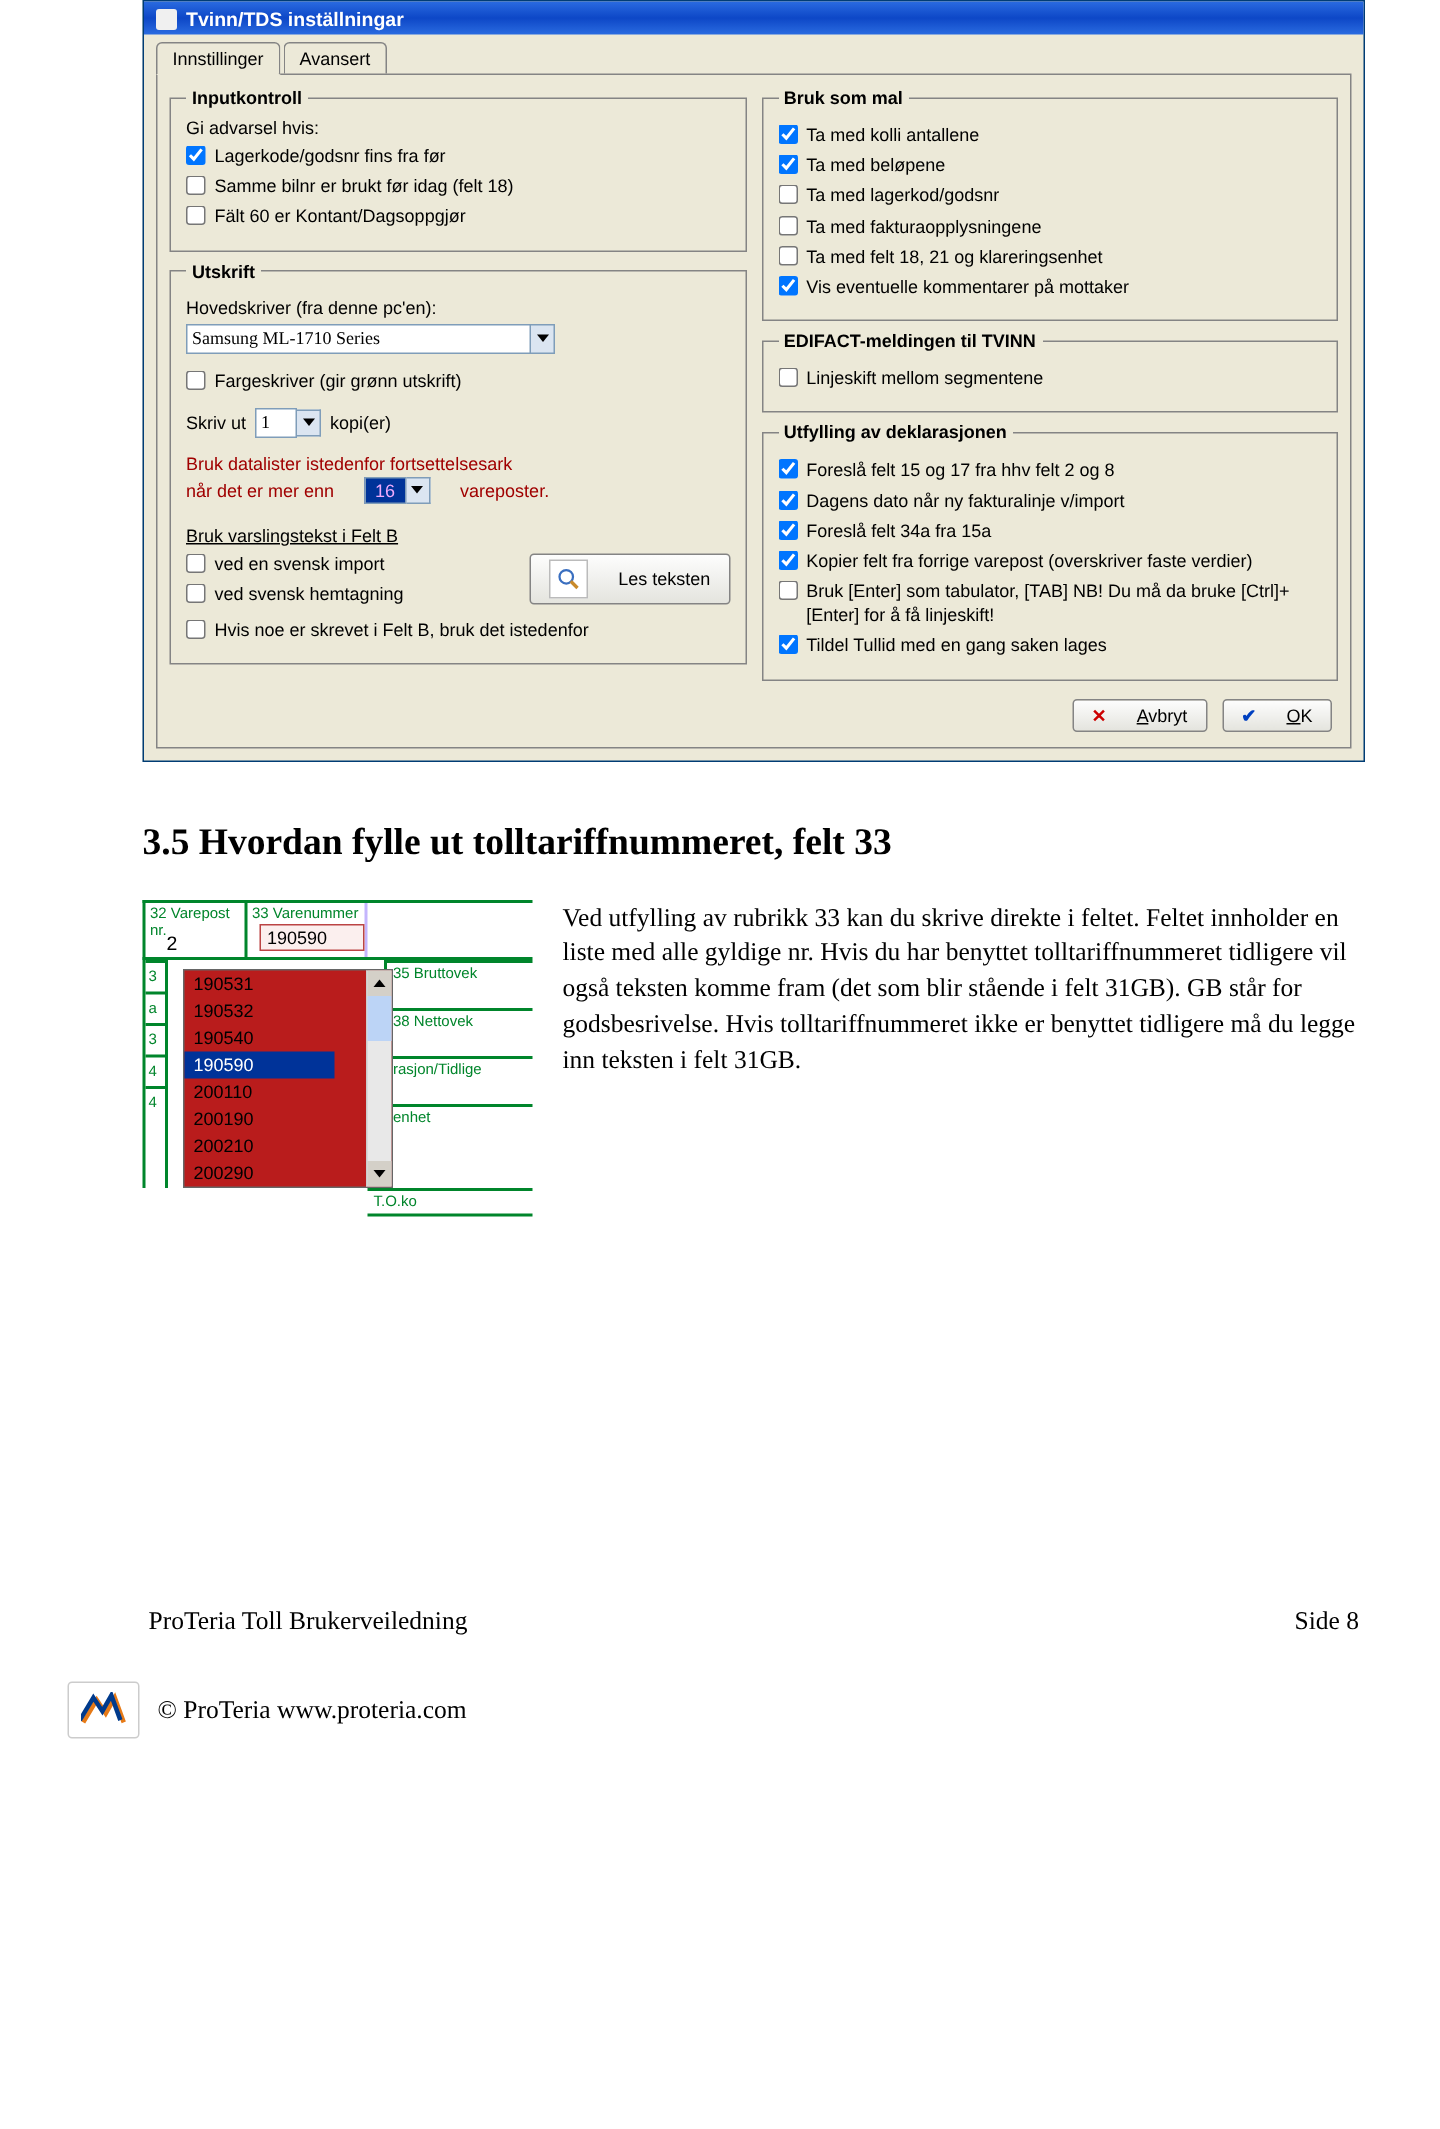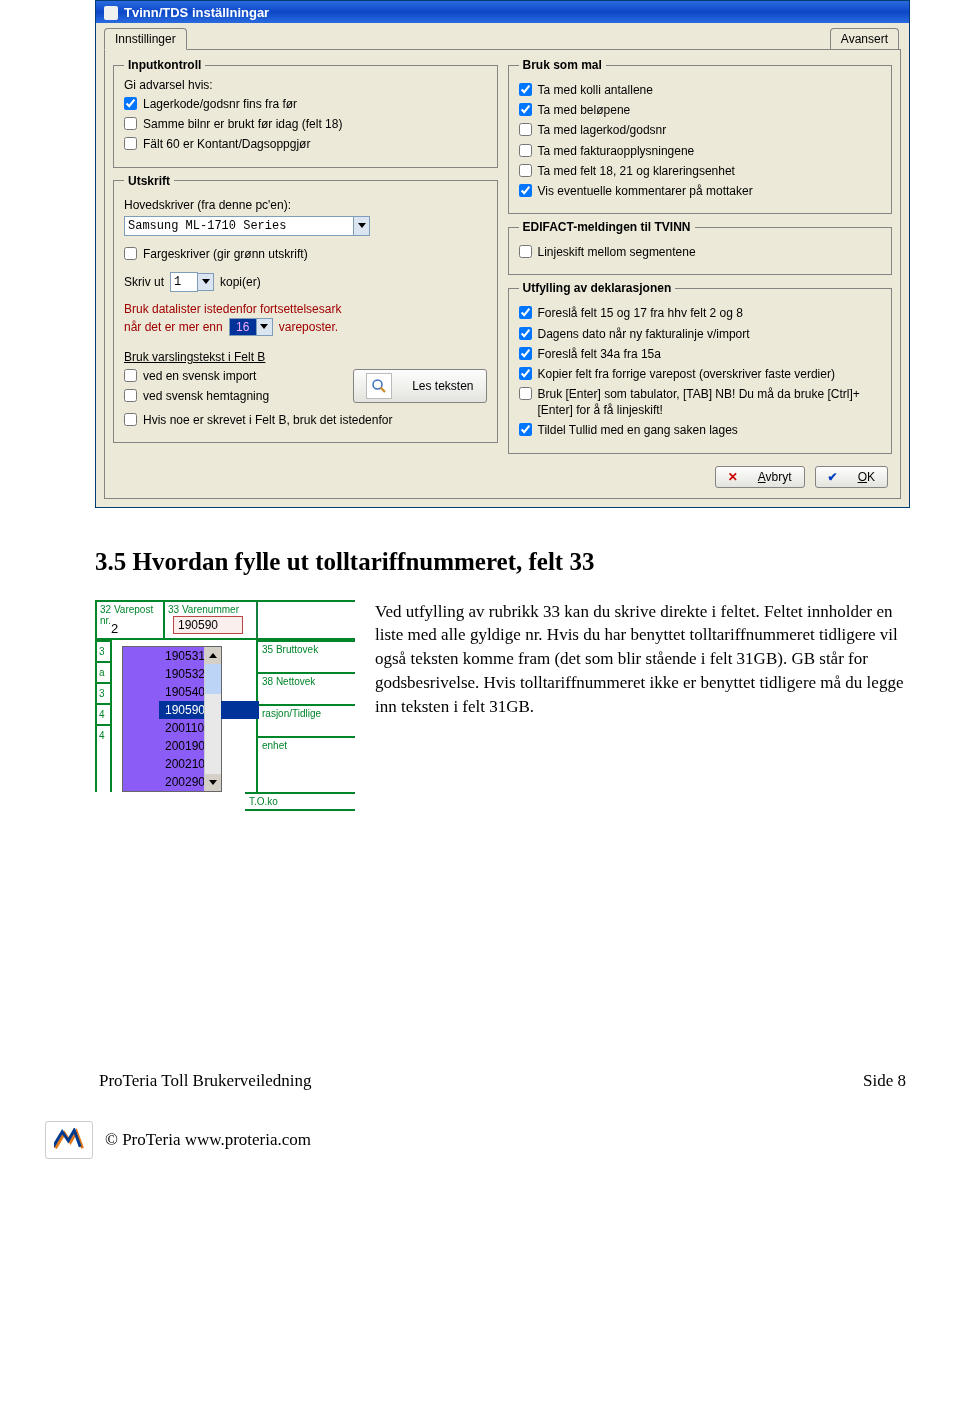--- a/index.html
+++ b/index.html
@@ -37,21 +37,20 @@
     background: #f0f0f0;
     border-radius: 2px;
   }
   .dialog-body {
     padding: 4px 8px 8px 8px;
   }
   .tabs {
     display: flex;
     gap: 0;
     margin-bottom: 0;
-    justify-content: space-between;
   }
   .tab {
     padding: 3px 10px;
     border: 1px solid #848484;
     border-bottom: none;
     background: #ece9d8;
     margin-right: 2px;
     border-radius: 4px 4px 0 0;
     position: relative;
     top: 1px;
@@ -94,21 +93,21 @@
     margin: 1px 0 0 0;
     width: 13px;
     height: 13px;
     flex: 0 0 13px;
   }
   .select, .num-input {
     border: 1px solid #7f9db9;
     background: #fff;
     height: 20px;
     padding: 1px 3px;
-    font-family: Liberation Mono, monospace;
+    font-family: Liberation Serif, serif;
     font-size: 12px;
   }
   .select { width: 230px; }
   .num-input { width: 28px; }
   .kopier-row {
     display: flex;
     align-items: center;
     gap: 6px;
     margin: 10px 0;
   }
@@ -207,22 +206,22 @@
     position: relative;
   }
   .form-top .cell1 .two {
     position: absolute;
     bottom: 2px;
     left: 14px;
     font-size: 13px;
     color: #000;
   }
   .form-top .cell2 {
-    width: 93px;
-    border-right: 2px solid #15803d;
+    width: 80px;
+    border-right: 2px solid #c4b5fd;
     padding: 2px 3px;
     position: relative;
   }
   .form-top .cell2 .pinkbox {
     position: absolute;
     top: 14px;
     left: 8px;
     width: 70px;
     height: 18px;
     border: 1px solid #b44;
@@ -251,24 +250,23 @@
     border-top: 2px solid #00852b;
     padding: 4px 2px;
   }
   .mid-row .listbox-wrap {
     width: 144px;
     padding-top: 6px;
     padding-left: 10px;
   }
   .listbox {
     border: 1px solid #666;
-    background: #8b5cf6;
-    width: 100px;
+    background: #b91c1c;
+    width: 140px;
     position: relative;
-    padding-left: 36px;
   }
   .listbox .items { width: 100px; }
   .listbox .item {
     padding: 2px 6px;
     font-size: 12px;
   }
   .listbox .item.sel {
     background: #003399;
     color: #fff;
   }
@@ -414,21 +412,21 @@
                 </label>
               <div class="kopier-row">
                 <span>Skriv ut</span>
                 <span class="inline-combo">
                   <input class="num-input" value="1" style="">
                   <span class="drop-arrow"></span>
                 </span>
                 <span>kopi(er)</span>
               </div>
               <div class="red">Bruk datalister istedenfor fortsettelsesark</div>
-              <div class="red" style="display:flex;align-items:center;gap:6px;margin-top:2px;">
+              <div class="red" style="display:flex;align-items:center;gap:20px;margin-top:2px;">
                 <span>når det er mer enn</span>
                 <span class="inline-combo">
                   <span class="blue-num">16</span>
                   <span class="drop-arrow"></span>
                 </span>
                 <span>vareposter.</span>
               </div>
               <div style="margin-top:14px; text-decoration:underline;">Bruk varslingstekst i Felt B</div>
               <div style="display:flex;">
                 <div style="flex:1;">

